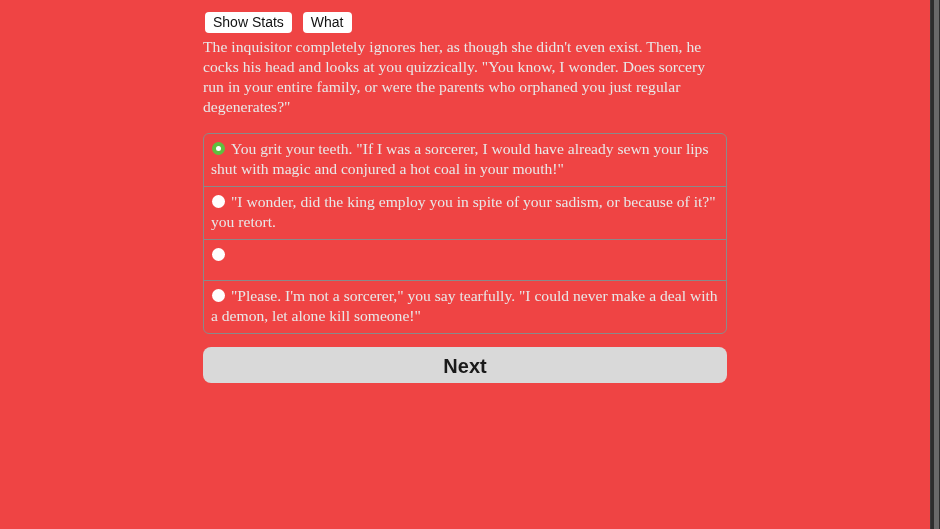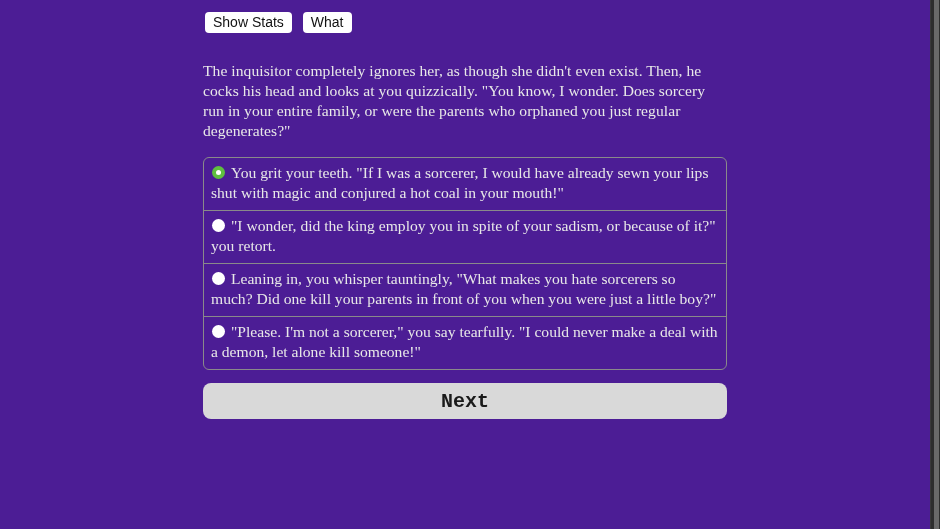--- a/index.html
+++ b/index.html
@@ -13,21 +13,21 @@
     body {
       position: relative;
       font-family: "DejaVu Serif", "Liberation Serif", serif;
     }
     .page {
       position: absolute;
       left: 0;
       top: 0;
       width: 930px;
       height: 529px;
-      background: #4c1d95;
+      background: #ef4444;
     }
     .content {
       position: absolute;
       left: 203px;
       top: 12px;
       width: 524px;
     }
     .top-buttons {
       display: flex;
       gap: 11px;
@@ -40,21 +40,21 @@
       border: none;
       border-radius: 4px;
       font-family: "Liberation Sans", sans-serif;
       font-size: 14px;
       height: 21px;
       line-height: 21px;
       padding: 0 8px;
       cursor: pointer;
     }
     .narrative {
-      margin-top: 28px;
+      margin-top: 4px;
       color: #e8e8e8;
       font-family: "Liberation Serif", serif;
       font-size: 15.6px;
       line-height: 20px;
       letter-spacing: 0.05px;
     }
     .choices {
       margin-top: 16px;
       border: 1px solid #8a8a8a;
       border-radius: 6px;
@@ -101,21 +101,21 @@
     }
     .next-btn {
       display: block;
       margin-top: 13px;
       width: 524px;
       height: 36px;
       background: #d9d9d9;
       color: #1a1a1a;
       border: none;
       border-radius: 8px;
-      font-family: Liberation Mono, monospace;
+      font-family: Liberation Sans, sans-serif;
       font-weight: bold;
       font-size: 20px;
       line-height: 36px;
       text-align: center;
       cursor: pointer;
     }
     .scrollbar {
       position: absolute;
       right: 0;
       top: 0;
@@ -148,21 +148,21 @@
     <div class="narrative">The inquisitor completely ignores her, as though she didn't even exist. Then, he cocks his head and looks at you quizzically. "You know, I wonder. Does sorcery run in your entire family, or were the parents who orphaned you just regular degenerates?"</div>
 
     <div class="choices">
       <div class="choice">
         <span class="radio checked"></span><span>You grit your teeth. "If I was a sorcerer, I would have already sewn your lips shut with magic and conjured a hot coal in your mouth!"</span>
       </div>
       <div class="choice">
         <span class="radio"></span><span>"I wonder, did the king employ you in spite of your sadism, or because of it?" you retort.</span>
       </div>
       <div class="choice">
-        <span class="radio"></span><span>Leaning in, you whisper tauntingly, "What makes you hate sorcerers so much? Did one kill your parents in front of you when you were just a little boy?"</span>
+        <span class="radio"></span>
       </div>
       <div class="choice">
         <span class="radio"></span><span>"Please. I'm not a sorcerer," you say tearfully. "I could never make a deal with a demon, let alone kill someone!"</span>
       </div>
     </div>
 
     <button class="next-btn">Next</button>
   </div>
 </div>
 

